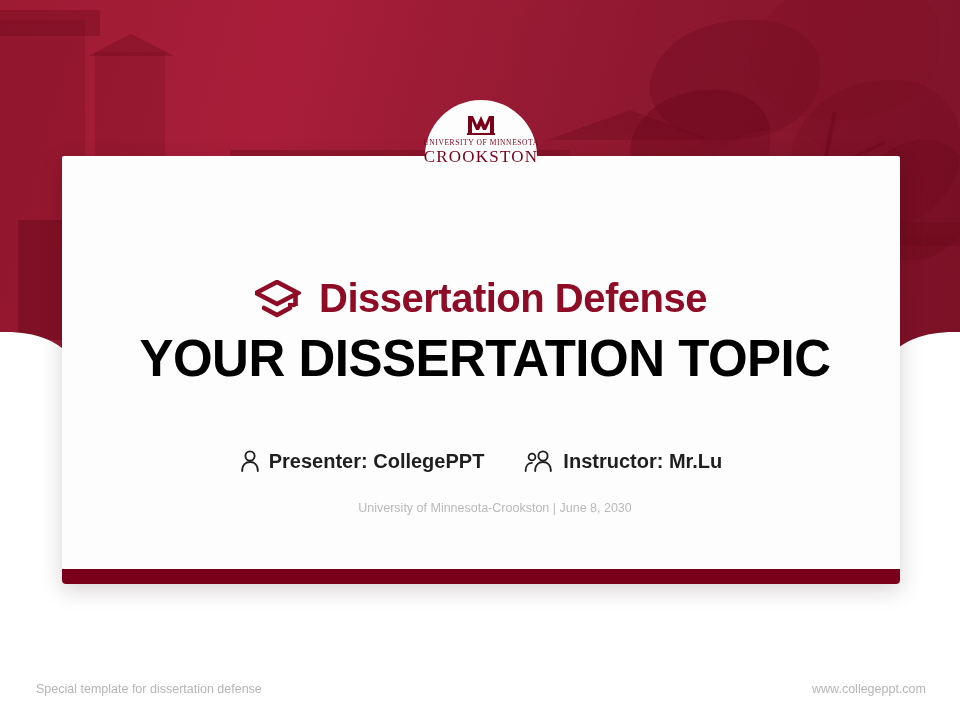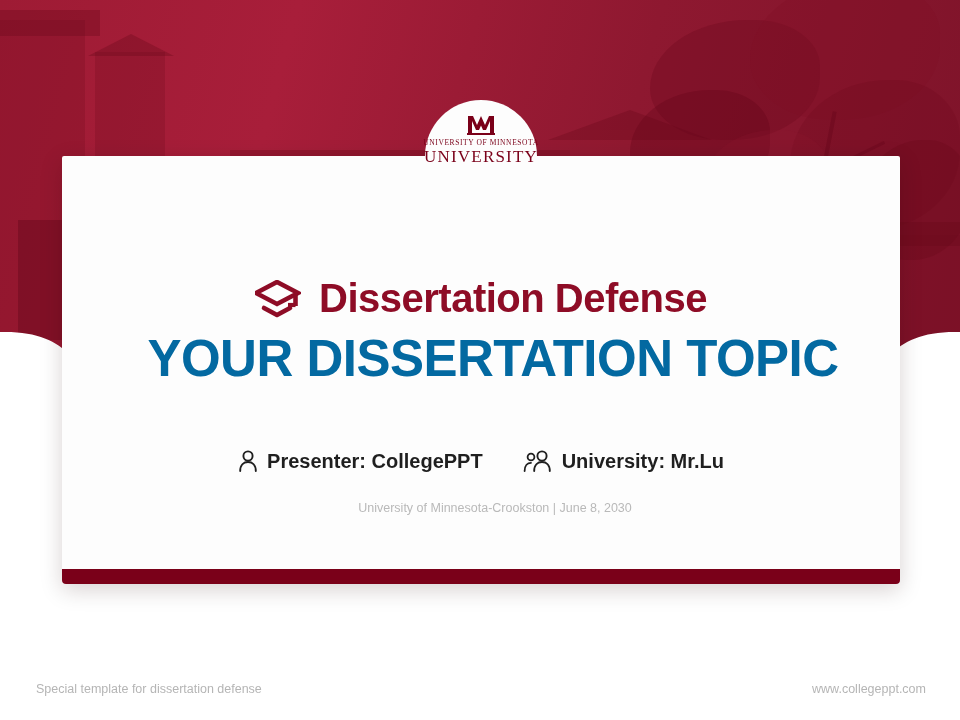--- a/index.html
+++ b/index.html
@@ -67,23 +67,23 @@
     position:absolute; top:120px; left:0; width:100%;
     display:flex; align-items:center; justify-content:center; gap:18px;
   }
   #kicker-text {
     font-size:40px; font-weight:bold; color:#8e0c26; letter-spacing:-.5px;
     white-space:nowrap;
   }
 
   
   #topic {
-    position:absolute; top:173px; left:12px; width:100%;
+    position:absolute; top:173px; left:4px; width:100%;
     text-align:center;
-    font-size:51px; font-weight:bold; color:#0369a1;
+    font-size:51px; font-weight:bold; color:#000000;
     letter-spacing:-.5px; white-space:nowrap;
   }
 
   
   #people {
     position:absolute; top:293px; left:0; width:100%;
     display:flex; align-items:center; justify-content:center; gap:40px;
   }
   .person { display:flex; align-items:center; gap:9px;justify-content:center; }
   .person-label { font-size:20px; font-weight:bold; color:#1f1f1f; white-space:nowrap; }
@@ -165,21 +165,21 @@
 
   <div id="crest-disc"></div>
 
   <div id="crest">
     <svg width="30" height="24" viewBox="0 0 30 24" style="display:block;margin:0 auto;">
       <path d="M2 22 L2 4 L7 4 L11 13 L15 4 L19 13 L23 4 L28 4 L28 22 L24 22 L24 9
                L20 18 L17 18 L15 13.5 L13 18 L10 18 L6 9 L6 22 Z" fill="#7a0019"></path>
       <rect x="1" y="21" width="28" height="2" fill="#7a0019"></rect>
     </svg>
     <div id="crest-uni">UNIVERSITY OF MINNESOTA</div>
-    <div id="crest-name">UNIVERSITY</div>
+    <div id="crest-name">CROOKSTON</div>
   </div>
 
   <div id="kicker">
     <svg width="46" height="38" viewBox="0 0 46 38">
       <path d="M22 2 L43 13 L22 24 L1 13 Z" fill="none" stroke="#8e0c26" stroke-width="4.6"></path>
       <path d="M40.5 13.5 L40.5 26" fill="none" stroke="#8e0c26" stroke-width="4.6" stroke-linecap="butt"></path>
       <path d="M33 25 L40.5 25" fill="none" stroke="#8e0c26" stroke-width="4.2"></path>
       <path d="M9 28 L22 35 L35 28" fill="none" stroke="#8e0c26" stroke-width="4.6" stroke-linejoin="round" stroke-linecap="round"></path>
     </svg>
     <div id="kicker-text">Dissertation Defense</div>
@@ -196,21 +196,21 @@
       <span class="person-label">Presenter: CollegePPT</span>
     </div>
 
     <div class="person">
       <svg width="30" height="24" viewBox="0 0 30 24">
         <circle cx="8" cy="8" r="3.4" fill="none" stroke="#1f1f1f" stroke-width="1.8"></circle>
         <path d="M1.6 22 C1.6 16.4 4.6 13.8 8 13.8" fill="none" stroke="#1f1f1f" stroke-width="1.8" stroke-linecap="round"></path>
         <circle cx="19" cy="7" r="4.6" fill="none" stroke="#1f1f1f" stroke-width="1.9"></circle>
         <path d="M11.2 22 C11.2 15.6 15 13 19 13 C23 13 26.8 15.6 26.8 22" fill="none" stroke="#1f1f1f" stroke-width="1.9" stroke-linecap="round"></path>
       </svg>
-      <span class="person-label">University: Mr.Lu</span>
+      <span class="person-label">Instructor: Mr.Lu</span>
     </div>
   </div>
 
   <div id="meta">University of Minnesota-Crookston | June 8, 2030</div>
 
   <div id="card-bar"></div>
 </div>
 
 <div id="footer-left">Special template for dissertation defense</div>
 <div id="footer-right">www.collegeppt.com</div>

